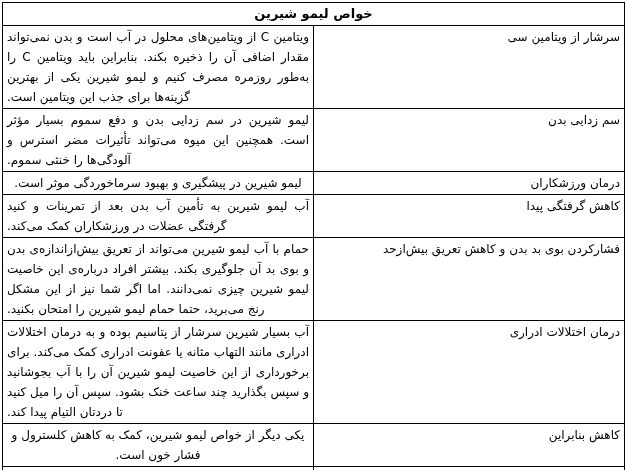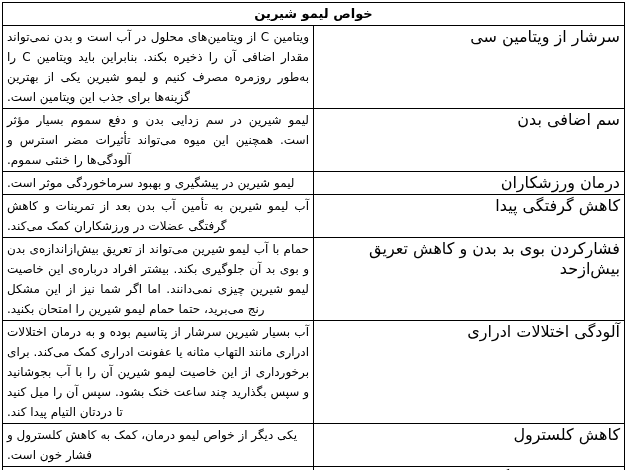--- a/index.html
+++ b/index.html
@@ -36,76 +36,76 @@
   th.title {
     font-size: 13px;
     font-weight: bold;
     text-align: center;
     height: 20px;
     line-height: 20px;
     margin-top: 28px;
   }
   td.prop {
     width: 137px;
-    font-size: 16px;
+    font-size: 12px;
     line-height: 20px;
     text-align: right;
     direction: rtl;
   }
   td.desc {
     font-size: 12px;
     line-height: 20px;
     direction: rtl;
   }
   
   td.desc.just {
     text-align: justify;
     text-align-last: left;
   }
-  td.desc.right  { text-align: left; }
+  td.desc.right  { text-align: center; }
   tr.tall-first td { height: 68px; }
 </style>
 </head>
 <body>
 
 <div class="page">
   <table class="props">
     <thead>
       <tr>
         <th class="title" colspan="2">خواص لیمو شیرین</th>
       </tr>
     </thead>
     <tbody>
       <tr class="tall-first">
         <td class="prop">سرشار از ویتامین سی</td>
         <td class="desc just">ویتامین C از ویتامین‌های محلول در آب است و بدن نمی‌تواند مقدار اضافی آن را ذخیره بکند. بنابراین باید ویتامین C را به‌طور روزمره مصرف کنیم و لیمو شیرین یکی از بهترین گزینه‌ها برای جذب این ویتامین است.</td>
       </tr>
       <tr>
-        <td class="prop">سم اضافی بدن</td>
+        <td class="prop">سم زدایی بدن</td>
         <td class="desc just">لیمو شیرین در سم زدایی بدن و دفع سموم بسیار مؤثر است. همچنین این میوه می‌تواند تأثیرات مضر استرس و آلودگی‌ها را خنثی سموم.</td>
       </tr>
       <tr>
         <td class="prop">درمان ورزشکاران</td>
         <td class="desc right">لیمو شیرین در پیشگیری و بهبود سرماخوردگی موثر است.</td>
       </tr>
       <tr>
         <td class="prop">کاهش گرفتگی پیدا</td>
-        <td class="desc just">آب لیمو شیرین به تأمین آب بدن بعد از تمرینات و کاهش گرفتگی عضلات در ورزشکاران کمک می‌کند.</td>
+        <td class="desc just">آب لیمو شیرین به تأمین آب بدن بعد از تمرینات و کنید گرفتگی عضلات در ورزشکاران کمک می‌کند.</td>
       </tr>
       <tr>
         <td class="prop">فشار‌کردن بوی بد بدن و کاهش تعریق بیش‌ازحد</td>
         <td class="desc just">حمام با آب لیمو شیرین می‌تواند از تعریق بیش‌ازاندازه‌ی بدن و بوی بد آن جلوگیری بکند. بیشتر افراد درباره‌ی این خاصیت لیمو شیرین چیزی نمی‌دانند. اما اگر شما نیز از این مشکل رنج می‌برید، حتما حمام لیمو شیرین را امتحان بکنید.</td>
       </tr>
       <tr>
-        <td class="prop">آلودگی اختلالات ادراری</td>
+        <td class="prop">درمان اختلالات ادراری</td>
         <td class="desc just">آب بسیار شیرین سرشار از پتاسیم بوده و به درمان اختلالات ادراری مانند التهاب مثانه یا عفونت ادراری کمک می‌کند. برای برخورداری از این خاصیت لیمو شیرین آن را با آب بجوشانید و سپس بگذارید چند ساعت خنک بشود. سپس آن را میل کنید تا دردتان التیام پیدا کند.</td>
       </tr>
       <tr>
-        <td class="prop">کاهش کلسترول</td>
-        <td class="desc right">یکی دیگر از خواص لیمو درمان، کمک به کاهش کلسترول و فشار خون است.</td>
+        <td class="prop">کاهش بنابراین</td>
+        <td class="desc right">یکی دیگر از خواص لیمو شیرین، کمک به کاهش کلسترول و فشار خون است.</td>
       </tr>
       <tr>
         <td class="prop">درمان ترک خوردگی لب‌ها</td>
         <td class="desc just">روزی ۲ یا ۳ بار آب لیمو شیرین را به لب‌های خود بمالید تا تیرگی لب را از بین ببرد و ترک خوردگی لب را کاهش دهد.</td>
       </tr>
 
     </tbody>
   </table>
 </div>
 

